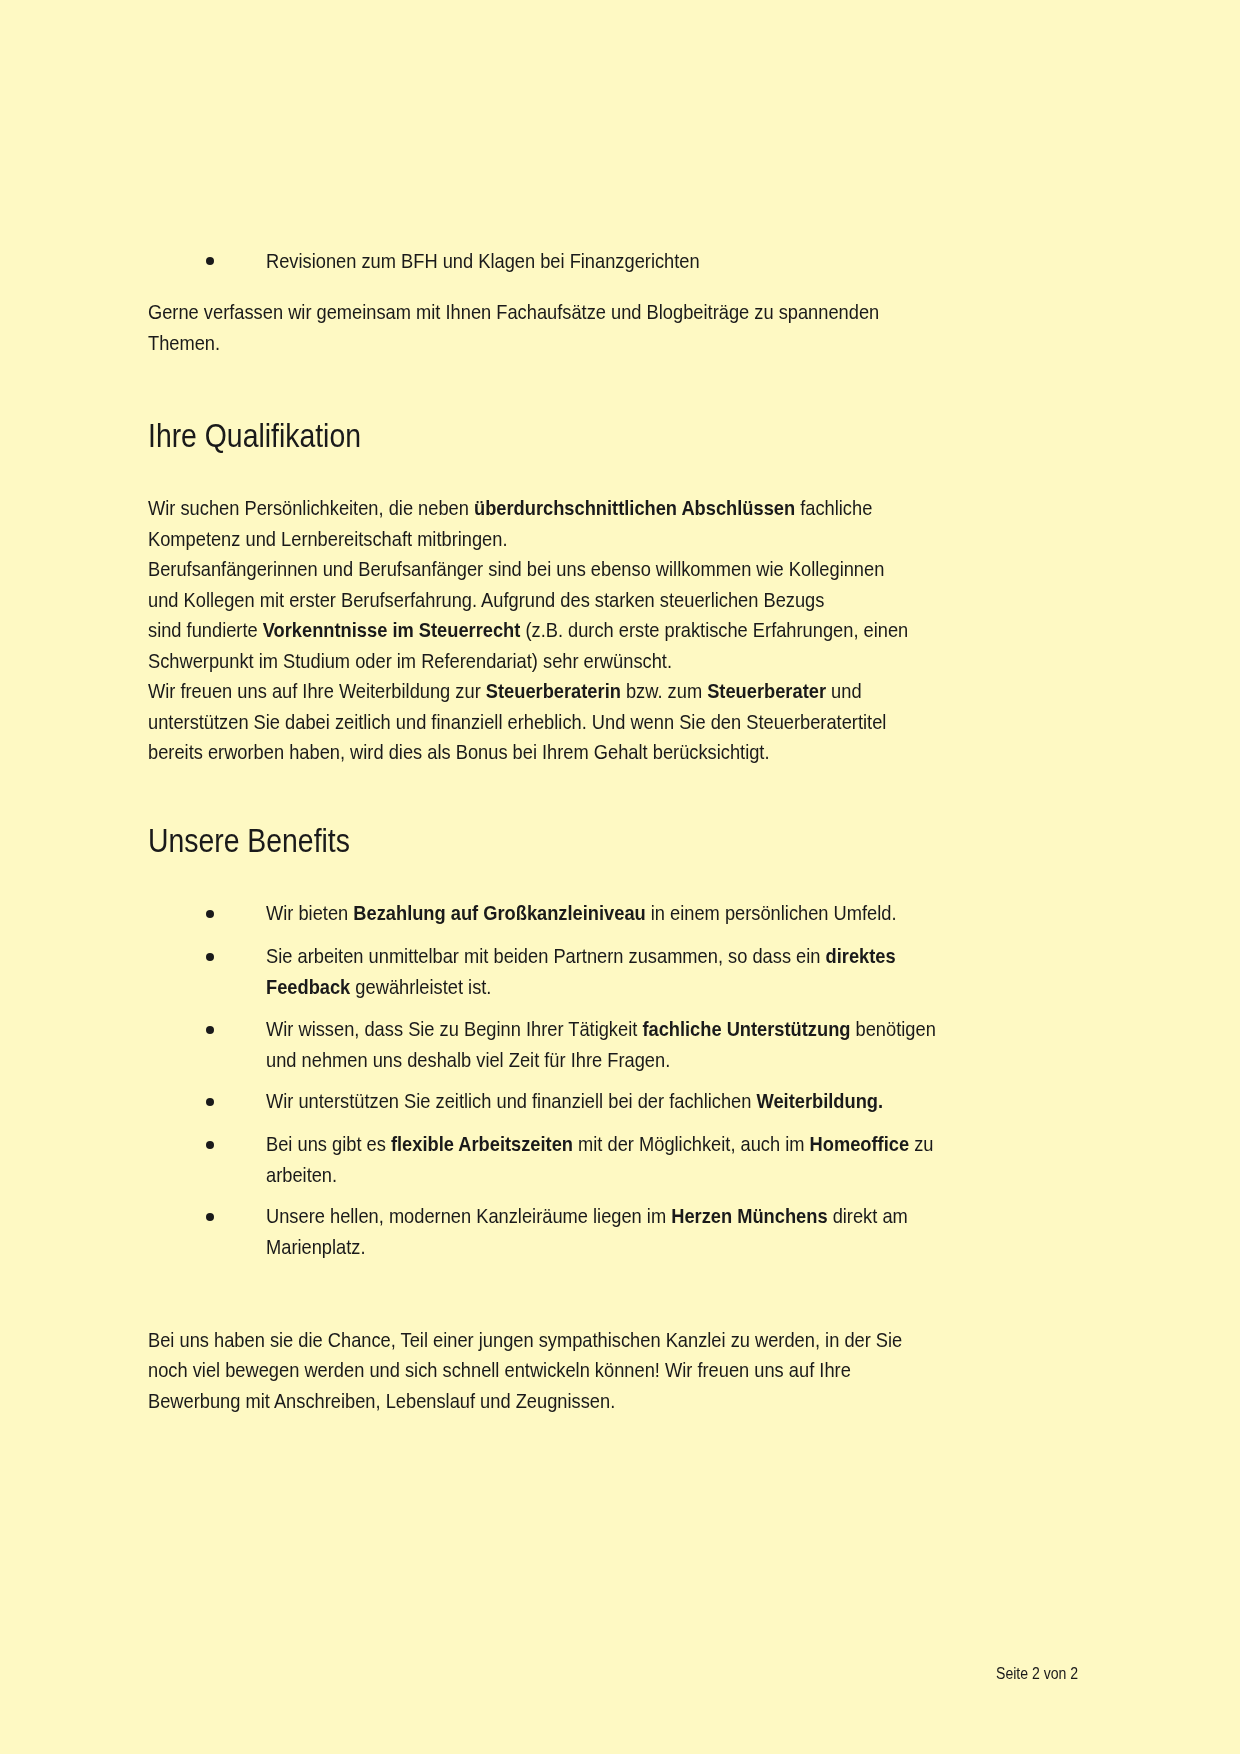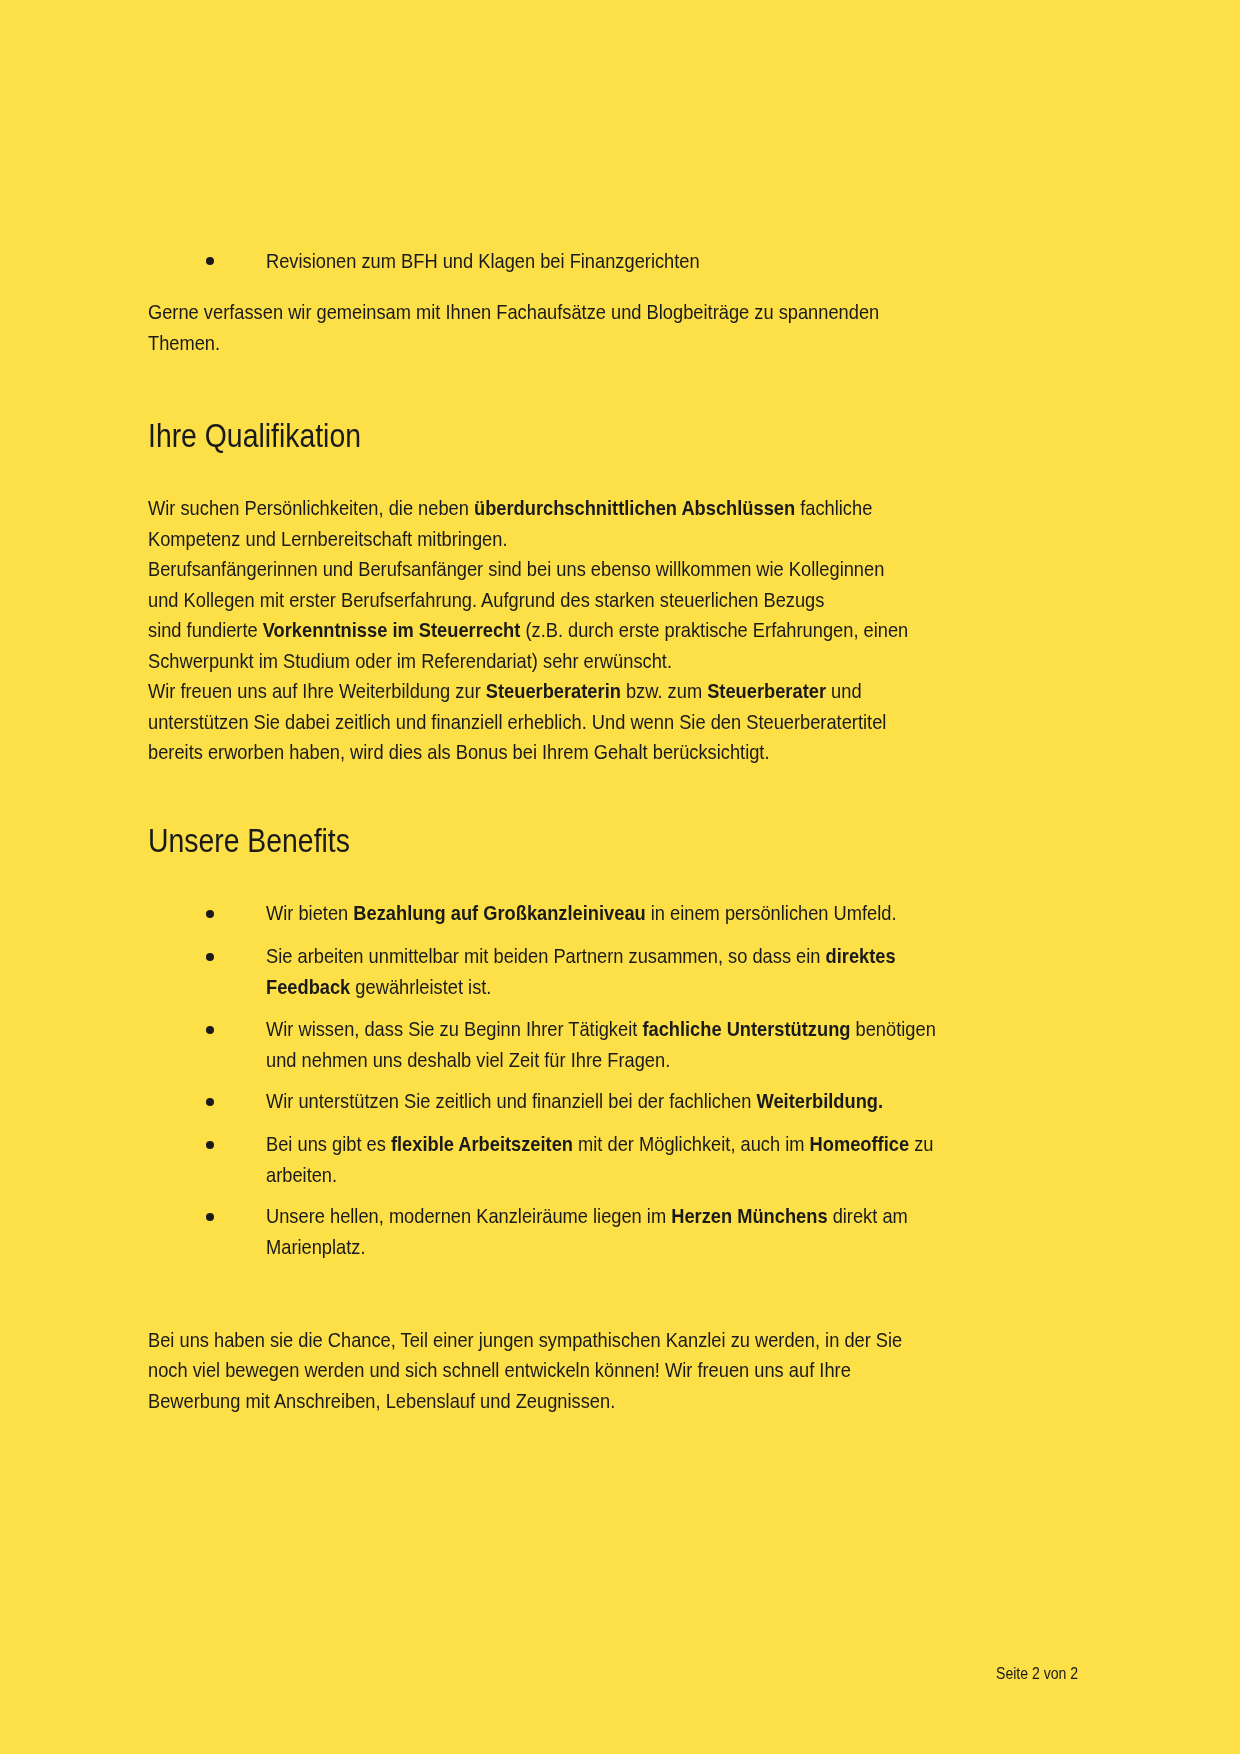--- a/index.html
+++ b/index.html
@@ -1,18 +1,18 @@
 <!DOCTYPE html>
 <html><head>
 <meta charset="utf-8">
 <style>
   html, body { margin: 0; padding: 0; background: #ffffff; }
   body { width: 1240px; height: 1754px; position: relative; overflow: hidden;
          font-family: "Liberation Sans", sans-serif; color: #1a1a1a; }
-  .page { position: absolute; left: 0; top: 0; width: 1240px; height: 1754px; background: #fde047; }
+  .page { position: absolute; left: 0; top: 0; width: 1240px; height: 1754px; background: #fef9c3; }
   .line { position: absolute; left: 148px; font-size: 21px; line-height: 31px; white-space: nowrap;
           transform-origin: left top; transform: scaleX(0.87); letter-spacing: 0; }
   .line.ind { left: 266px; }
   .bullet { position: absolute; left: 206px; width: 8px; height: 8px; border-radius: 50%; background: #1a1a1a; }
   .heading { position: absolute; left: 148px; font-size: 33px; line-height: 40px; white-space: nowrap;
              color: #1a1a1a; transform-origin: left top; transform: scaleX(0.86); font-weight: normal; margin:0; }
   b { font-weight: bold; }
   .footer { position: absolute; left: 996px; top: 1664px; font-size: 16px; line-height: 20px;
             white-space: nowrap; transform-origin: left top; transform: scaleX(0.88); color: #1a1a1a; }
 </style>

